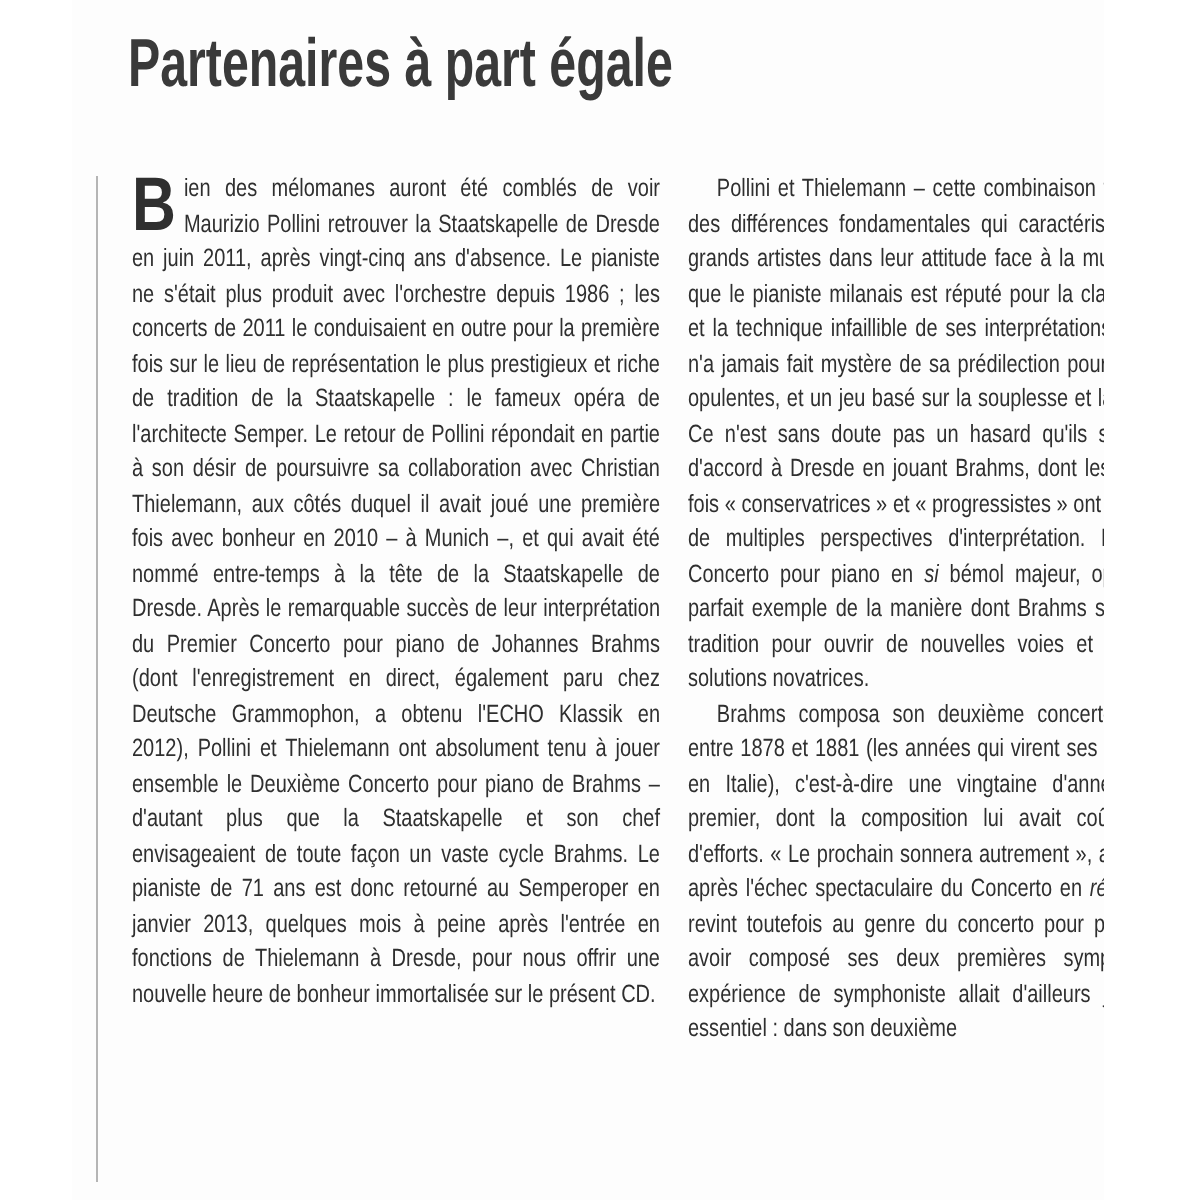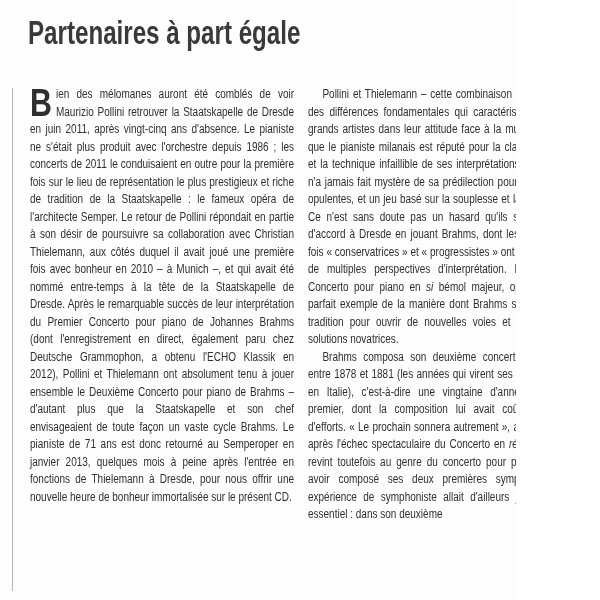--- a/index.html
+++ b/index.html
@@ -6,20 +6,21 @@
   body {
     width: 600px; height: 600px;
     font-family: "Liberation Sans", sans-serif;
   }
   .page {
     position: relative;
     width: 516px; height: 600px;
     background: var(--background, #fdfdfd);
     color: var(--text, #2f2f2f);
     overflow: hidden;
+    margin-left: 36px;
   }
   .title {
     position: absolute;
     left: 28px; top: 13px;
     margin: 0;
     font-size: 34px;
     font-weight: 700;
     color: var(--title, #3a3a3a);
     white-space: nowrap;
   }

